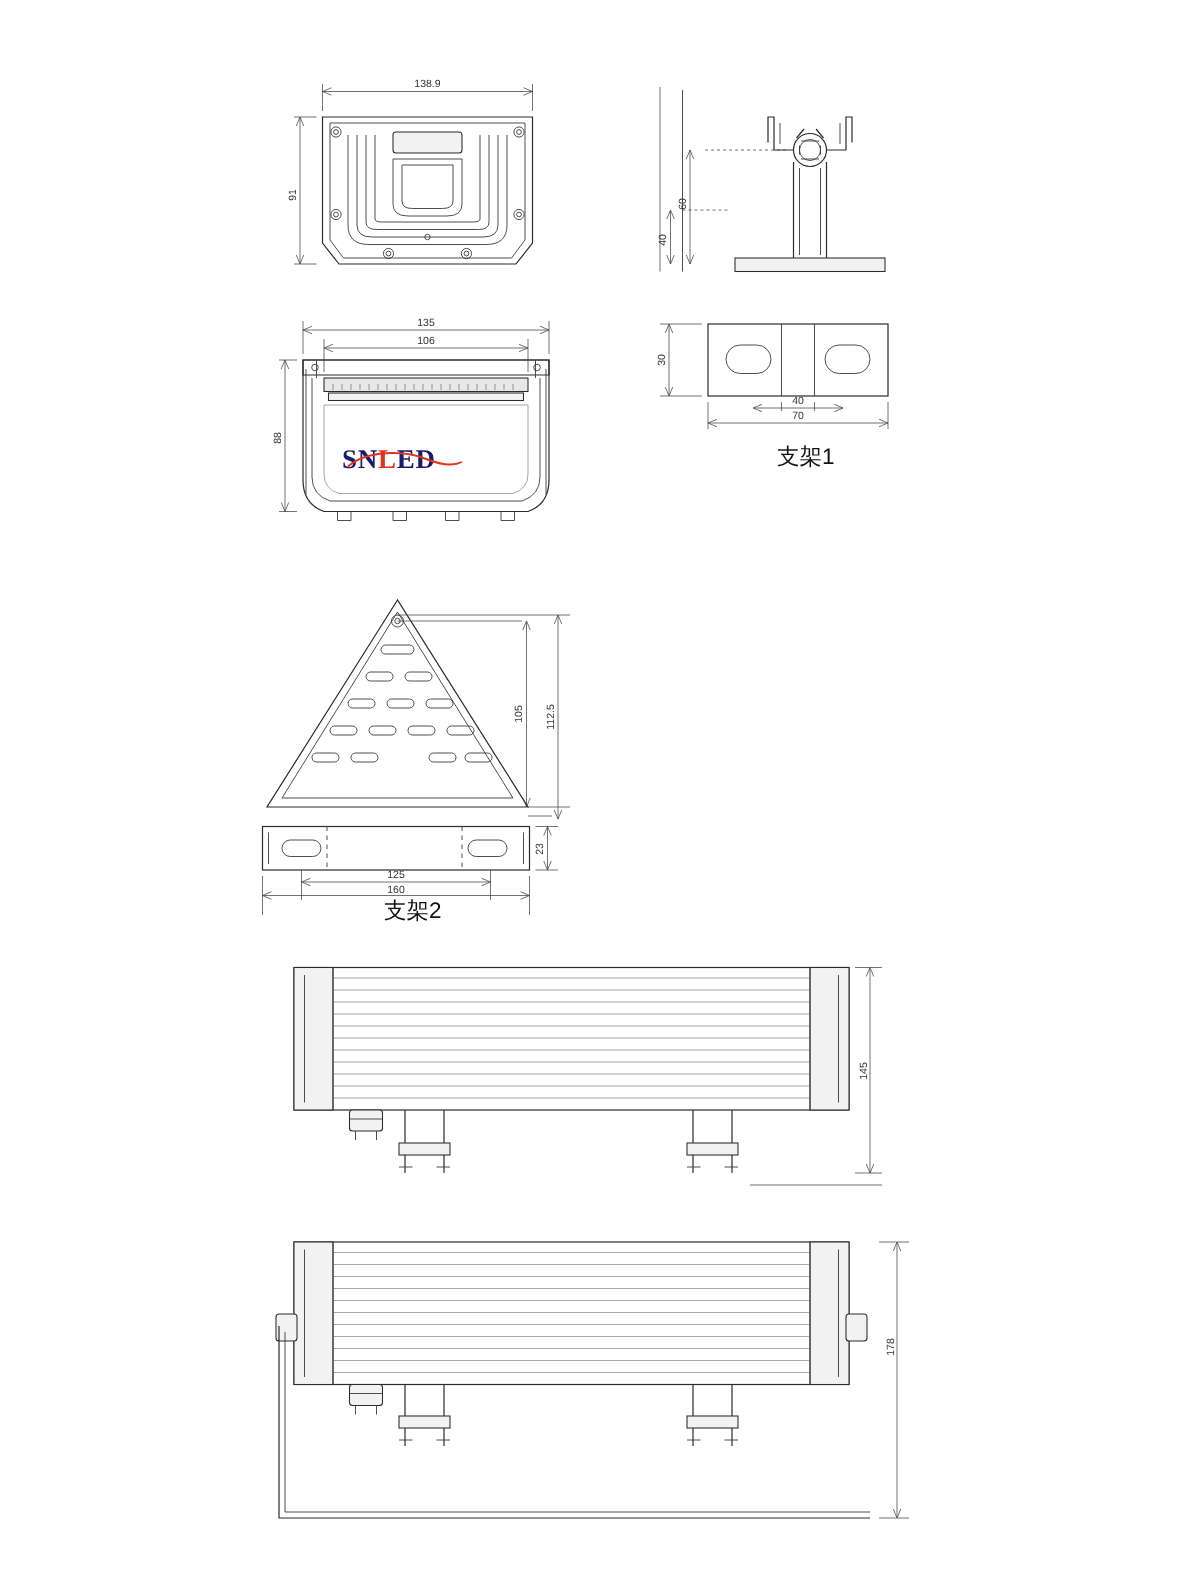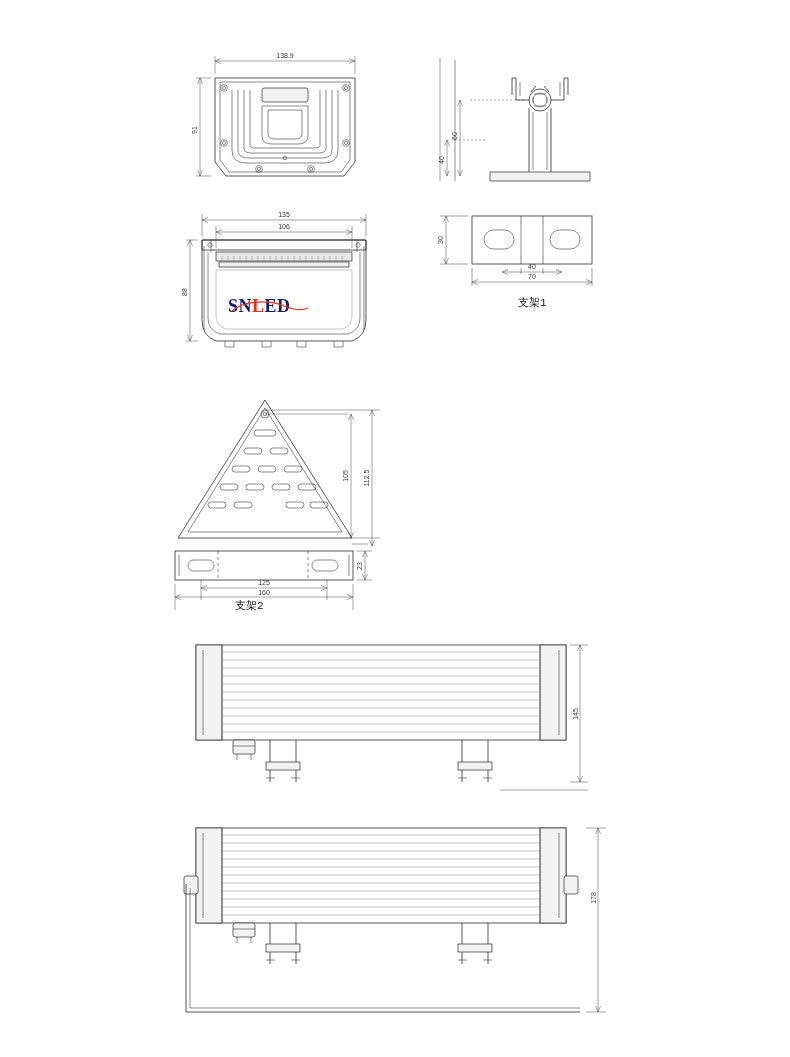--- a/index.html
+++ b/index.html
@@ -57,22 +57,22 @@
   .logo-text .accent { color: #e2331c; }
   .logo-swoosh {
     position: absolute;
     left: 2px;
     top: 3px;
     width: 80px;
     height: 16px;
   }
   .cap-label {
     position: absolute;
-    font-family: Liberation Mono, monospace;
-    font-size: 11px;
+    font-family: Liberation Sans, sans-serif;
+    font-size: 15px;
     color: #111;
     white-space: nowrap;
   }
 </style>
 </head>
 <body>
 
 <div class="sheet">
 
   <svg class="drawing" viewBox="0 0 790 1057">
@@ -333,15 +333,15 @@
   </svg>
 
   <div class="logo-wrap">
     <svg class="logo-swoosh" viewBox="0 0 80 16">
       <path d="M2,12 C14,1 40,1 54,7 C64,11 72,12 78,9" stroke="#e2331c" stroke-width="1.3" fill="none"></path>
     </svg>
     <div class="logo-text"><span>SN</span><span class="accent">L</span><span>ED</span></div>
   </div>
 
   <div class="cap-label" style="left:518px; top:295px;">支架1</div>
-  <div class="cap-label" style="left:235px; top:598px;text-align:center;">支架2</div>
+  <div class="cap-label" style="left:256px; top:598px;text-align:center;">支架2</div>
 
 </div>
 
 </body></html>

